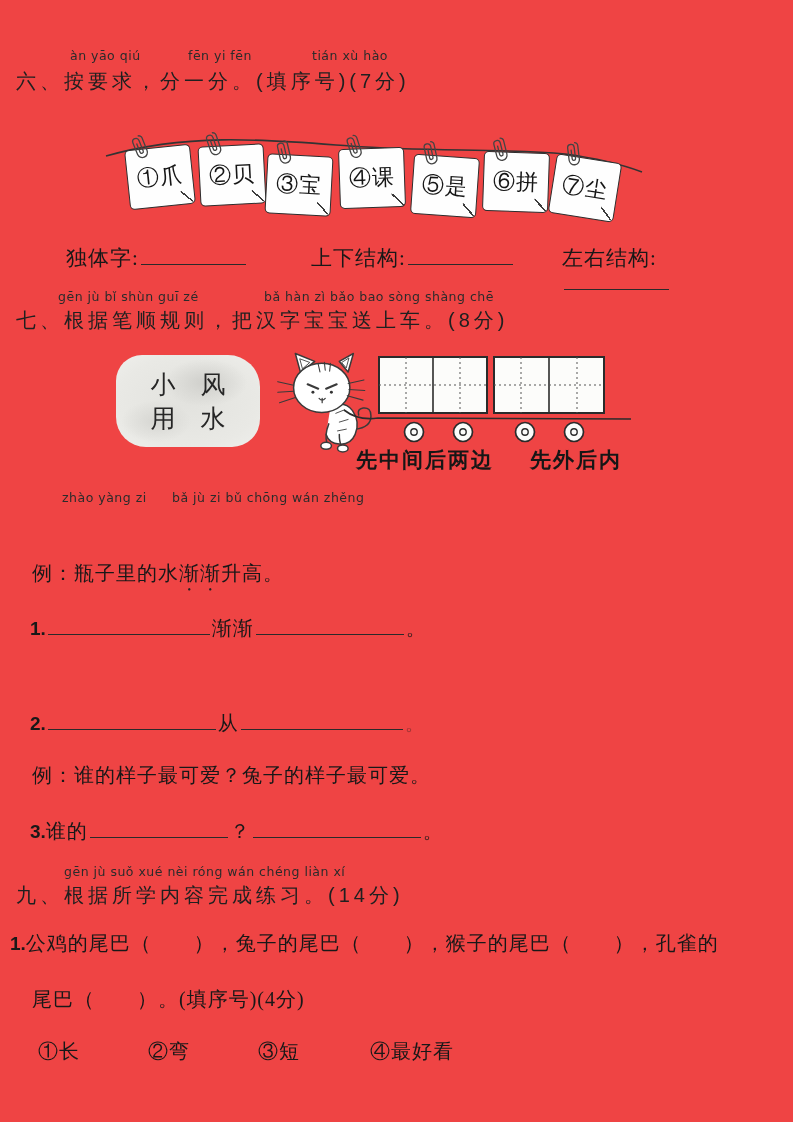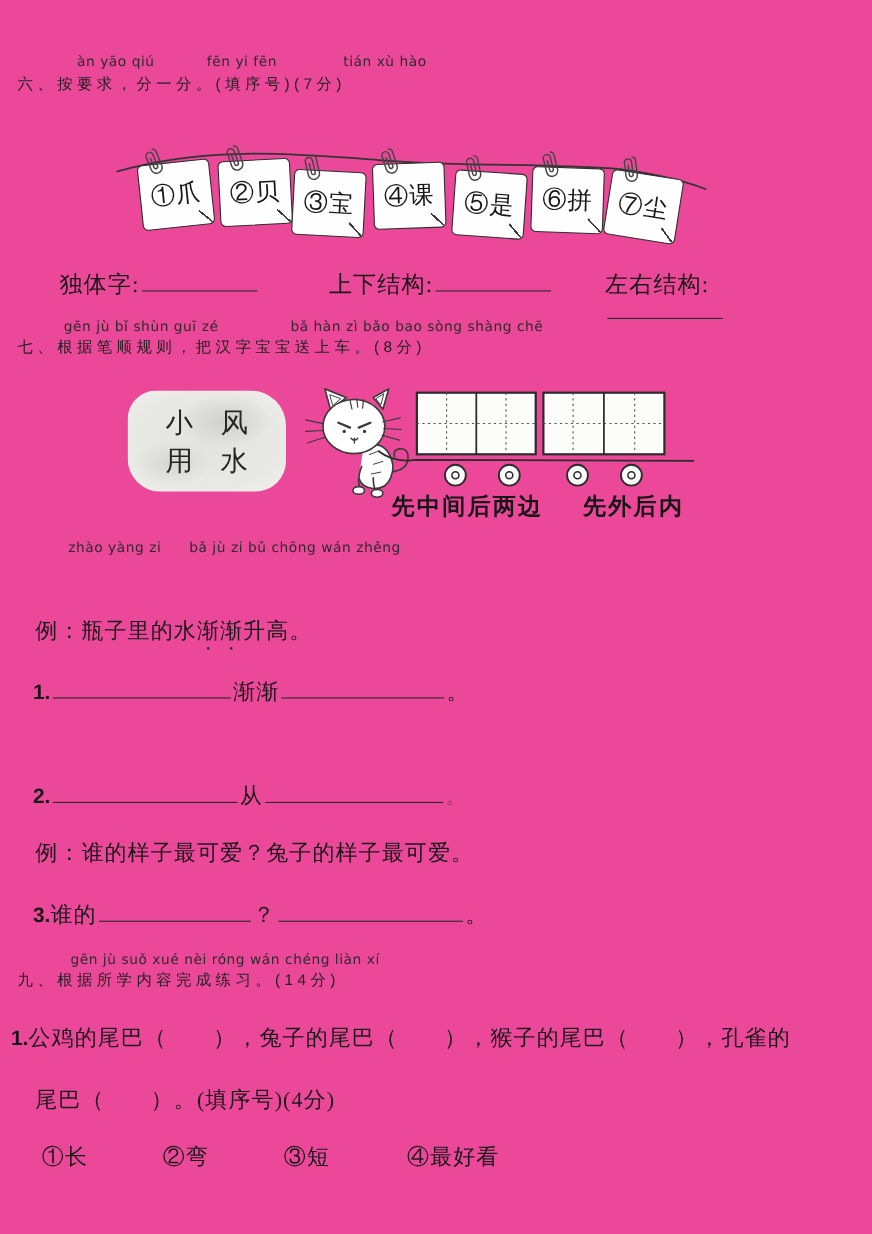--- a/index.html
+++ b/index.html
@@ -1,28 +1,28 @@
 <!DOCTYPE html>
 <html><head>
 <meta charset="utf-8">
 <style>
   html,body{margin:0;padding:0;background:#e9e9e9;}
   .page{
     position:relative;width:793px;height:1122px;margin:0 auto;
-    background:#ec4899;color:#1d1d1d;overflow:hidden;
+    background:#ef4444;color:#1d1d1d;overflow:hidden;
     font-family:"Liberation Serif",serif;
     text-decoration:underline;
   }
   .abs{position:absolute;}
   .pinyin{
     font-family:"DejaVu Sans",sans-serif;font-size:12.5px;color:#2b2b2b;
     letter-spacing:.5px;white-space:nowrap;
   }
   .heading{
-    font-family:"Liberation Sans",sans-serif;font-weight:500;font-size:14px;
+    font-family:"Liberation Sans",sans-serif;font-weight:500;font-size:20px;
     letter-spacing:4px;color:#202020;white-space:nowrap;margin:0;
   }
   .bodytext{font-size:20px;letter-spacing:1px;white-space:nowrap;color:#181818;}
   .num{font-family:"Liberation Sans",sans-serif;font-weight:bold;font-size:19px;letter-spacing:0;}
   .blank{
     display:inline-block;border-bottom:1.8px solid #2a2a2a;height:1.05em;
     vertical-align:baseline;margin:0 2px;
   }
   .w105{width:105px}.w138{width:138px}.w148{width:148px}.w162{width:162px}.w168{width:168px}
   .emph{
@@ -123,21 +123,21 @@
       <i class="fold"></i>
   </div>
   <div class="card abs" style="left:552px;top:158px;transform:rotate(9deg);">
     <svg class="clip" viewBox="0 0 16 30">
         <path d="M11,3 a3.5,3.5 0 0 1 3.5,3.5 V21 a5.5,5.5 0 0 1 -11,0 V8 a3.5,3.5 0 0 1 7,0 v12 a1.8,1.8 0 0 1 -3.6,0 V10" fill="none" stroke="#444" stroke-width="1.4"></path>
       </svg>
     <span class="label">⑦尘</span>
       <i class="fold"></i>
   </div>
 
-  <div class="abs" style="top:244px;left:4px;width:687px;height:32px;">
+  <div class="abs" style="top:244px;left:16px;width:687px;height:32px;">
     <span class="abs" style="left:50px;"><span class="cat-row-label">独体字:</span><span class="blank w105"></span></span>
     <span class="abs" style="left:295px;"><span class="cat-row-label">上下结构:</span><span class="blank w105"></span></span>
     <span class="abs" style="left:546px;"><span class="cat-row-label">左右结构:</span><span class="blank w105"></span></span>
   </div>
 
   <div class="abs" style="top:289px;left:0;width:793px;height:16px;">
     <span class="pinyin abs" style="left:58px;top:0;">gēn jù bǐ shùn guī zé</span>
     <span class="pinyin abs" style="left:240px;top:0;margin-left:24px;">bǎ hàn zì bǎo bao sòng shàng chē</span>
   </div>
   <h2 class="heading abs" style="top:307px;left:16px;">七、根据笔顺规则，把汉字宝宝送上车。(8分)</h2>

